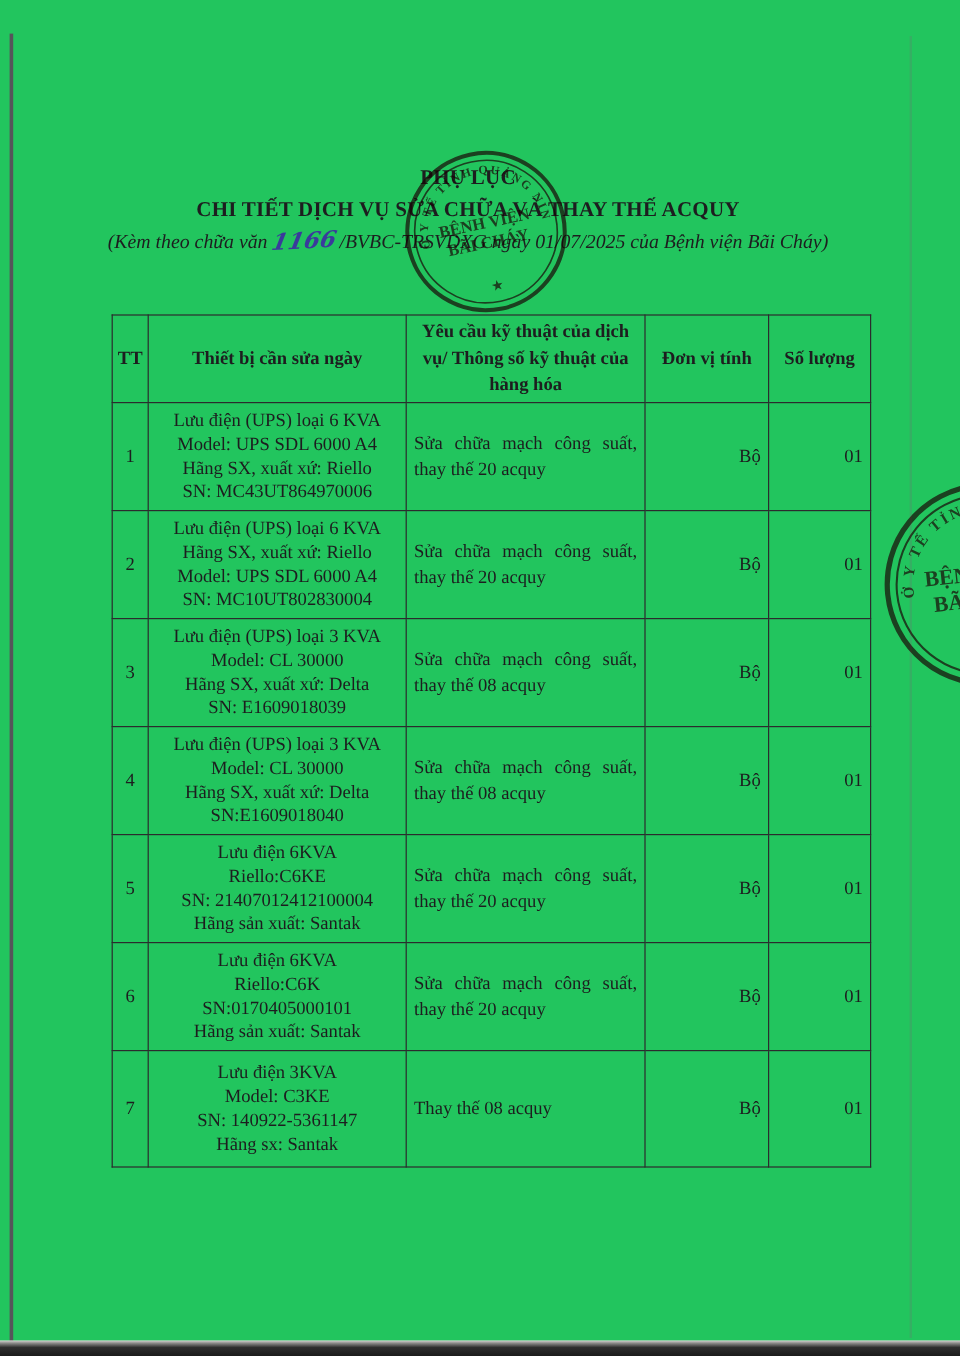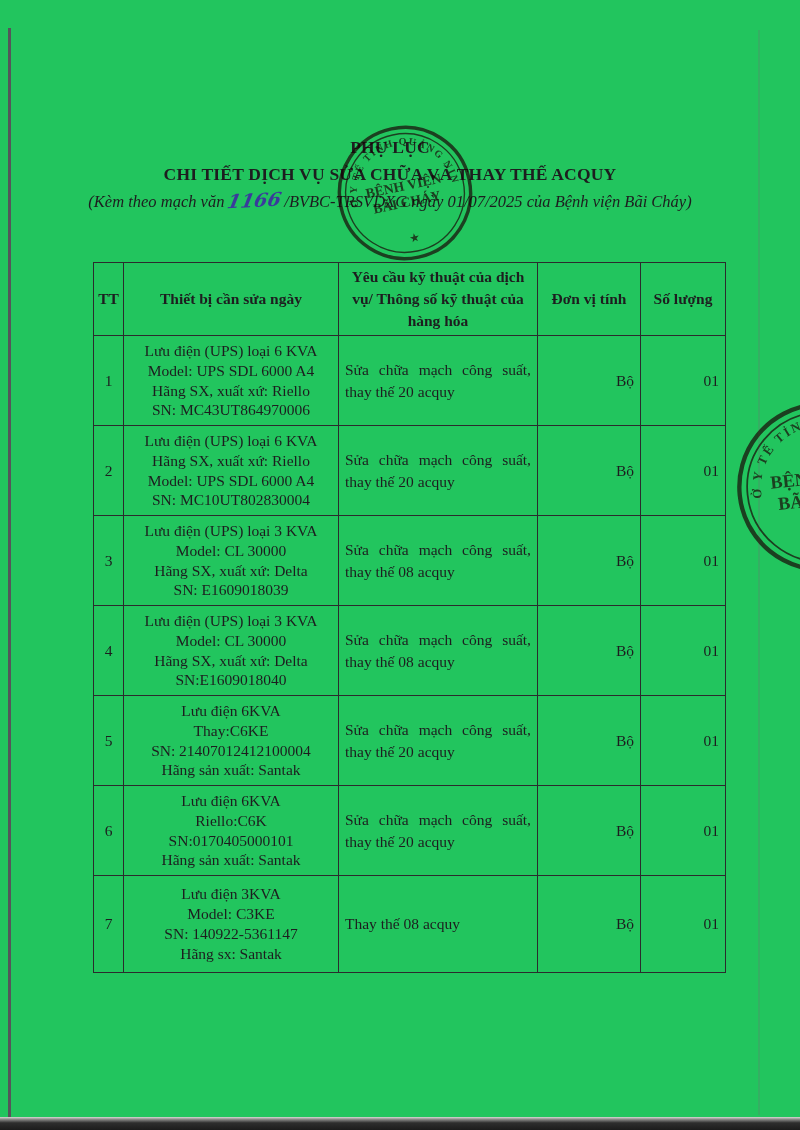--- a/index.html
+++ b/index.html
@@ -41,21 +41,21 @@
 <div class="page">
 
   <div class="scan-left"></div>
   <div class="scan-right"></div>
   <div class="scan-bottom"></div>
 
   <div class="title-block">
     <div class="title-line">PHỤ LỤC</div>
     <div class="title-line">CHI TIẾT DỊCH VỤ SỬA CHỮA VÀ THAY THẾ ACQUY</div>
     <div class="subtitle">
-      <span>(Kèm theo mạch văn</span><span class="handwritten">1166</span><span>/BVBC-TRSVDXG ngày 01/07/2025 của Bệnh viện Bãi Cháy)</span>
+      <span>(Kèm theo chữa văn</span><span class="handwritten">1166</span><span>/BVBC-TRSVDXG ngày 01/07/2025 của Bệnh viện Bãi Cháy)</span>
     </div>
   </div>
 
   <table class="doc">
     <colgroup>
       <col class="w-tt">
         <col class="w-dev">
         <col class="w-req">
         <col class="w-unit">
         <col class="w-qty">
@@ -115,21 +115,21 @@
           <div>SN:E1609018040</div>
         </td>
         <td class="c-req">Sửa chữa mạch công suất, thay thế 08 acquy</td>
         <td class="c-unit">Bộ</td>
         <td class="c-qty">01</td>
       </tr>
       <tr>
         <td class="c-tt">5</td>
         <td class="c-dev">
           <div>Lưu điện 6KVA</div>
-          <div>Thay:C6KE</div>
+          <div>Riello:C6KE</div>
           <div>SN: 21407012412100004</div>
           <div>Hãng sản xuất: Santak</div>
         </td>
         <td class="c-req">Sửa chữa mạch công suất, thay thế 20 acquy</td>
         <td class="c-unit">Bộ</td>
         <td class="c-qty">01</td>
       </tr>
       <tr>
         <td class="c-tt">6</td>
         <td class="c-dev">

